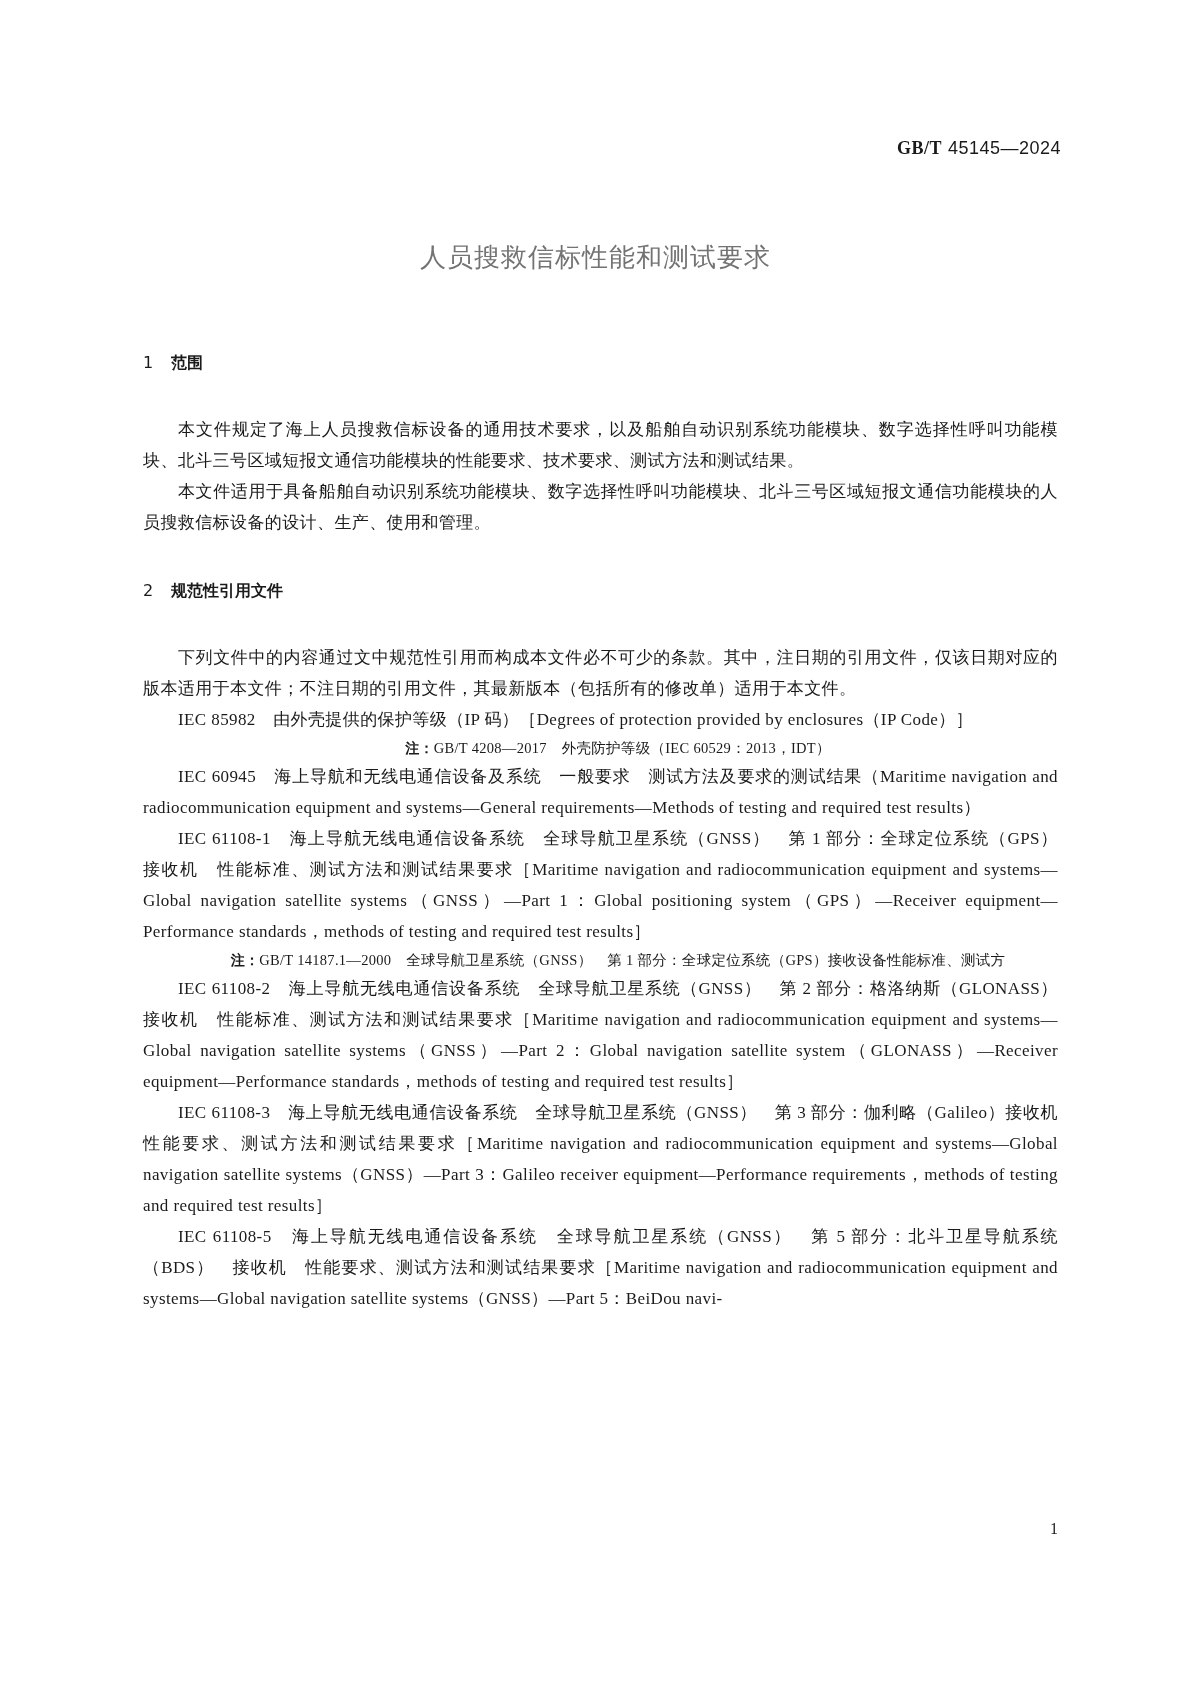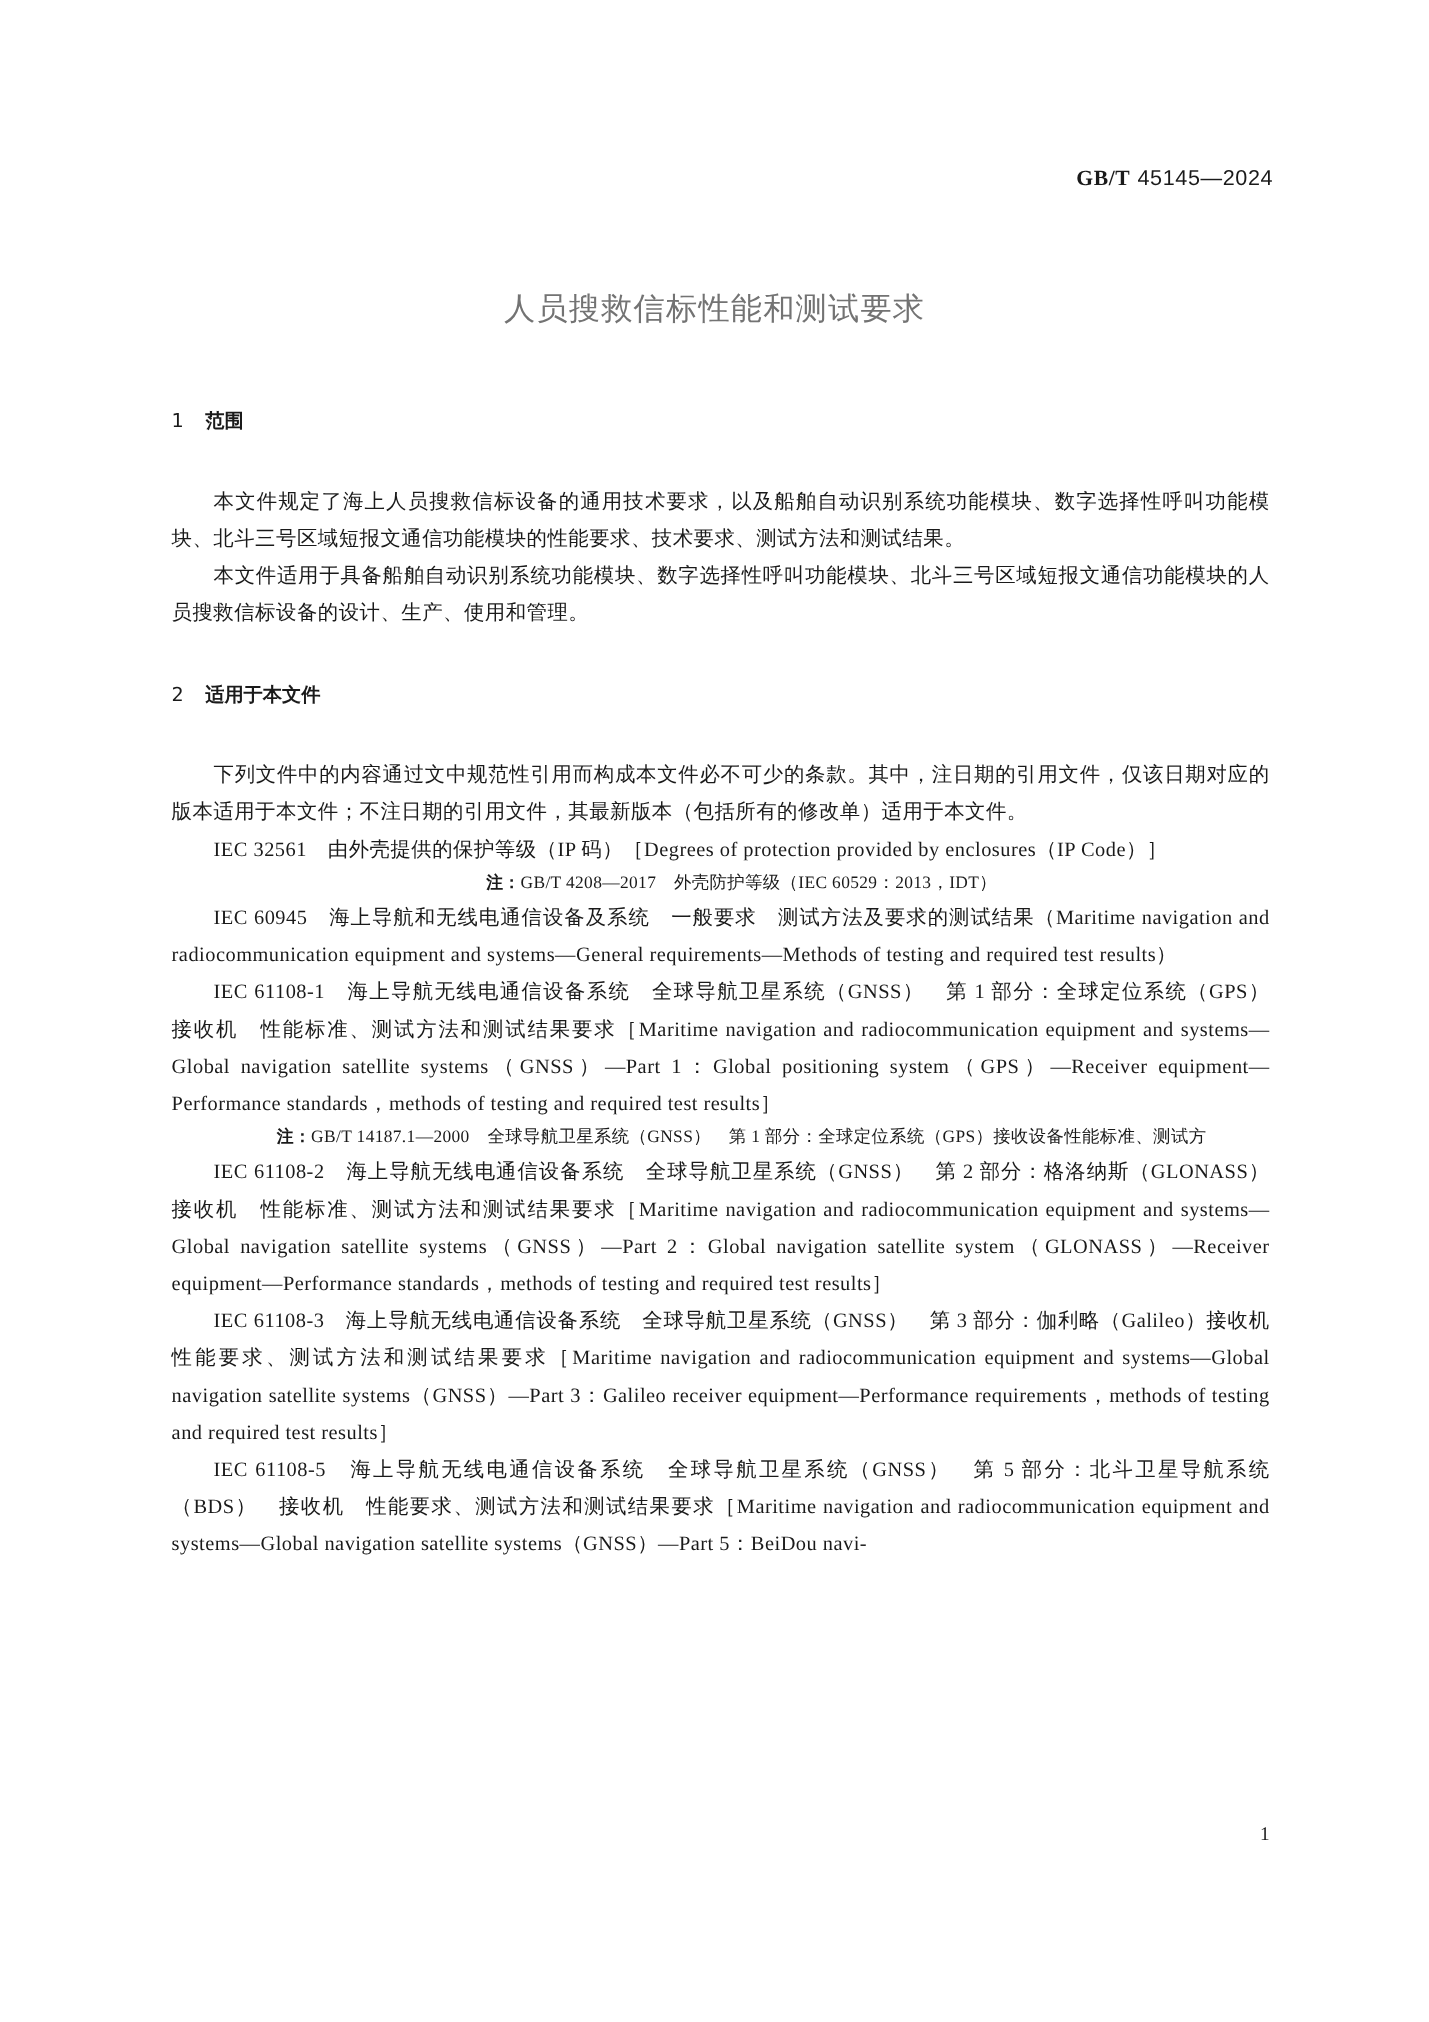--- a/index.html
+++ b/index.html
@@ -44,21 +44,21 @@
       text-align: center;
       font-family: "DejaVu Sans", "Liberation Sans", sans-serif;
       font-size: 26px;
       letter-spacing: 1px;
       color: #737373;
     }
     .content {
       position: absolute;
       left: 143px;
       width: 915px;
-      top: 340px;
+      top: 352px;
     }
     .section-heading {
       font-family: "DejaVu Sans", "Liberation Sans", sans-serif;
       font-weight: bold;
       font-size: 16px;
       margin: 0;
       height: 22px;
       line-height: 22px;
     }
     .section-heading .sec-num {
@@ -116,26 +116,26 @@
     <h2 class="section-heading">
       <span class="sec-num">1</span><span>范围</span>
     </h2>
     <div class="gap-md"></div>
     <p class="para">本文件规定了海上人员搜救信标设备的通用技术要求，以及船舶自动识别系统功能模块、数字选择性呼叫功能模块、北斗三号区域短报文通信功能模块的性能要求、技术要求、测试方法和测试结果。</p>
     <p class="para">本文件适用于具备船舶自动识别系统功能模块、数字选择性呼叫功能模块、北斗三号区域短报文通信功能模块的人员搜救信标设备的设计、生产、使用和管理。</p>
 
     <div class="gap-lg"></div>
 
     <h2 class="section-heading">
-      <span class="sec-num">2</span><span>适用于本文件</span>
+      <span class="sec-num">2</span><span>规范性引用文件</span>
     </h2>
     <div class="gap-md"></div>
     <p class="para">下列文件中的内容通过文中规范性引用而构成本文件必不可少的条款。其中，注日期的引用文件，仅该日期对应的版本适用于本文件；不注日期的引用文件，其最新版本（包括所有的修改单）适用于本文件。</p>
 
-    <p class="para">IEC 32561　由外壳提供的保护等级（IP 码）［Degrees of protection provided by enclosures（IP Code）］</p>
+    <p class="para">IEC 85982　由外壳提供的保护等级（IP 码）［Degrees of protection provided by enclosures（IP Code）］</p>
     <p class="note">
       <span class="note-label">注：</span><span>GB/T 4208—2017　外壳防护等级（IEC 60529：2013，IDT）</span>
     </p>
 
     <p class="para">IEC 60945　海上导航和无线电通信设备及系统　一般要求　测试方法及要求的测试结果（Maritime navigation and radiocommunication equipment and systems—General requirements—Methods of testing and required test results）</p>
 
     <p class="para">IEC 61108-1　海上导航无线电通信设备系统　全球导航卫星系统（GNSS）　第 1 部分：全球定位系统（GPS）　接收机　性能标准、测试方法和测试结果要求［Maritime navigation and radiocommunication equipment and systems—Global navigation satellite systems（GNSS）—Part 1：Global positioning system（GPS）—Receiver equipment—Performance standards，methods of testing and required test results］</p>
     <p class="note">
       <span class="note-label">注：</span><span>GB/T 14187.1—2000　全球导航卫星系统（GNSS）　第 1 部分：全球定位系统（GPS）接收设备性能标准、测试方</span>
     </p>

